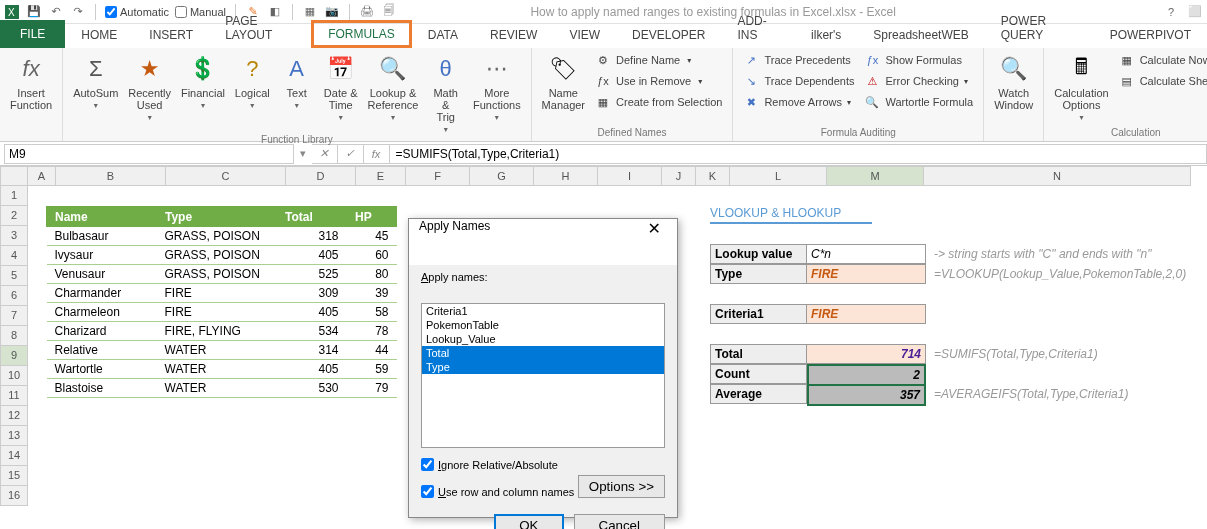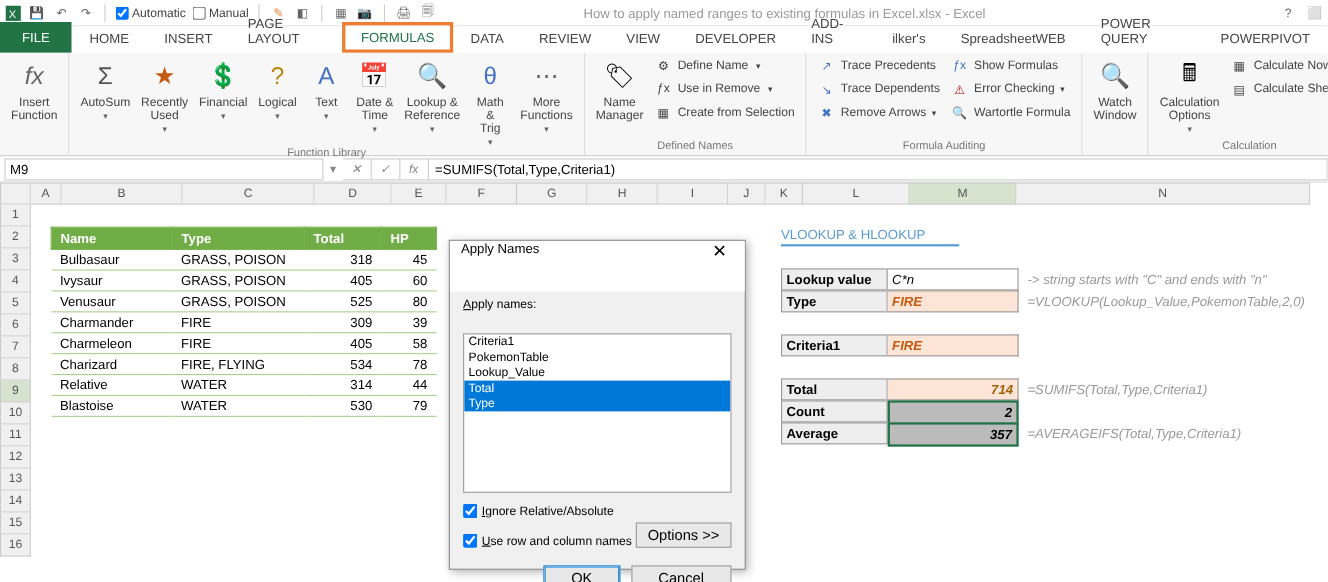--- a/index.html
+++ b/index.html
@@ -65,21 +65,21 @@
 .col-total { width: 70px; }
 .col-hp { width: 50px; }
 
 
 .rpanel { position: absolute; left: 682px; top: 20px; font-size: 12px; }
 .rpanel .sec-title { color: #5b9bd5; font-weight: normal; border-bottom: 2px solid #5b9bd5; padding-bottom: 2px; margin-bottom: 6px; width: 162px; }
 .kv-row { display: flex; height: 20px; align-items: flex-start; margin-bottom: 0; }
 .kv-label { width: 97px; border: 1px solid #999; background: #eee; padding: 2px 4px; font-weight: bold; }
 .kv-val { width: 119px; border: 1px solid #999; border-left: none; padding: 2px 4px; font-style: italic; }
 .kv-val.fire { background: #fce4d6; color: #c55a11; font-weight: bold; }
-.kv-val.num { text-align: right; font-weight: bold; color: #a16207; background: #fce4d6; }
+.kv-val.num { text-align: right; font-weight: bold; color: #4c1d95; background: #fce4d6; }
 .kv-val.selnum { background: #bbb; text-align: right; font-weight: bold; border: 2px solid #217346; }
 .kv-note { color: #999; font-style: italic; margin-left: 8px; line-height: 20px; }
 
 
 .dialog { position: absolute; left: 408px; top: 218px; width: 270px; height: 300px; background: #f0f0f0; border: 1px solid #888; box-shadow: 2px 2px 8px rgba(0,0,0,0.3); z-index: 100; font-size: 11px; }
 .dlg-title { background: #fff; height: 46px; display: flex; align-items: flex-start; padding: 0 10px; font-size: 12px; }
 .dlg-close { margin-left: auto; font-size: 16px; cursor: pointer; padding: 0 6px; }
 .dlg-body { padding: 6px 12px; }
 .dlg-label { margin-bottom: 20px; }
 .dlg-list { border: 1px solid #999; background: #fff; height: 145px; overflow: hidden; }
@@ -417,20 +417,26 @@
               <td class="num">534</td>
               <td class="num">78</td>
             </tr>
             <tr>
               <td>Relative</td>
               <td>WATER</td>
               <td class="num">314</td>
               <td class="num">44</td>
             </tr>
             <tr>
+              <td>Wartortle</td>
+              <td>WATER</td>
+              <td class="num">405</td>
+              <td class="num">59</td>
+            </tr>
+            <tr>
               <td>Blastoise</td>
               <td>WATER</td>
               <td class="num">530</td>
               <td class="num">79</td>
             </tr>
           </tbody>
       </table>
 
       <div class="rpanel">
         <div class="sec-title">VLOOKUP &amp; HLOOKUP</div>

